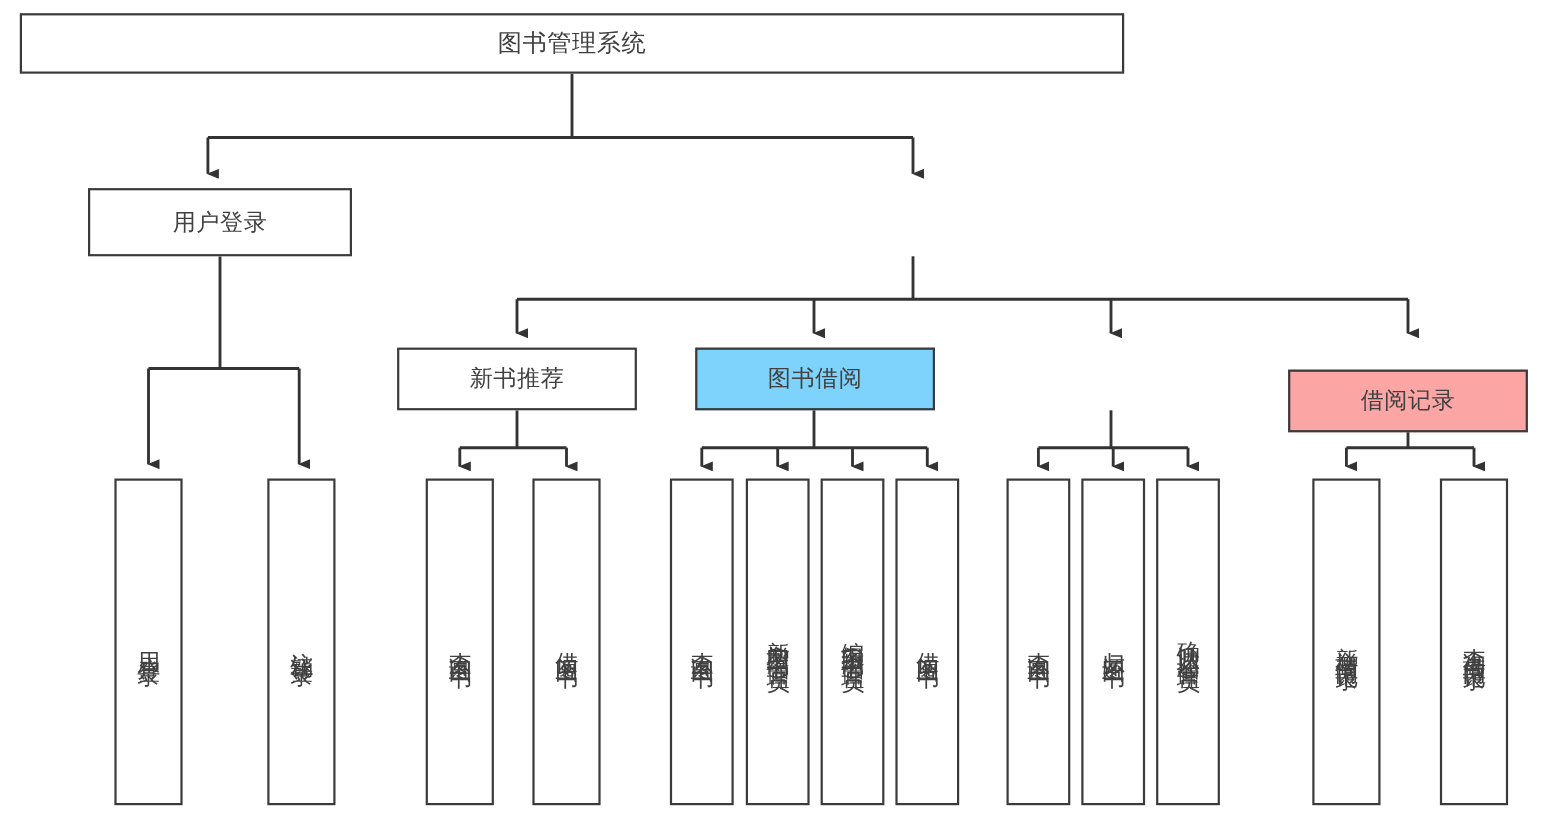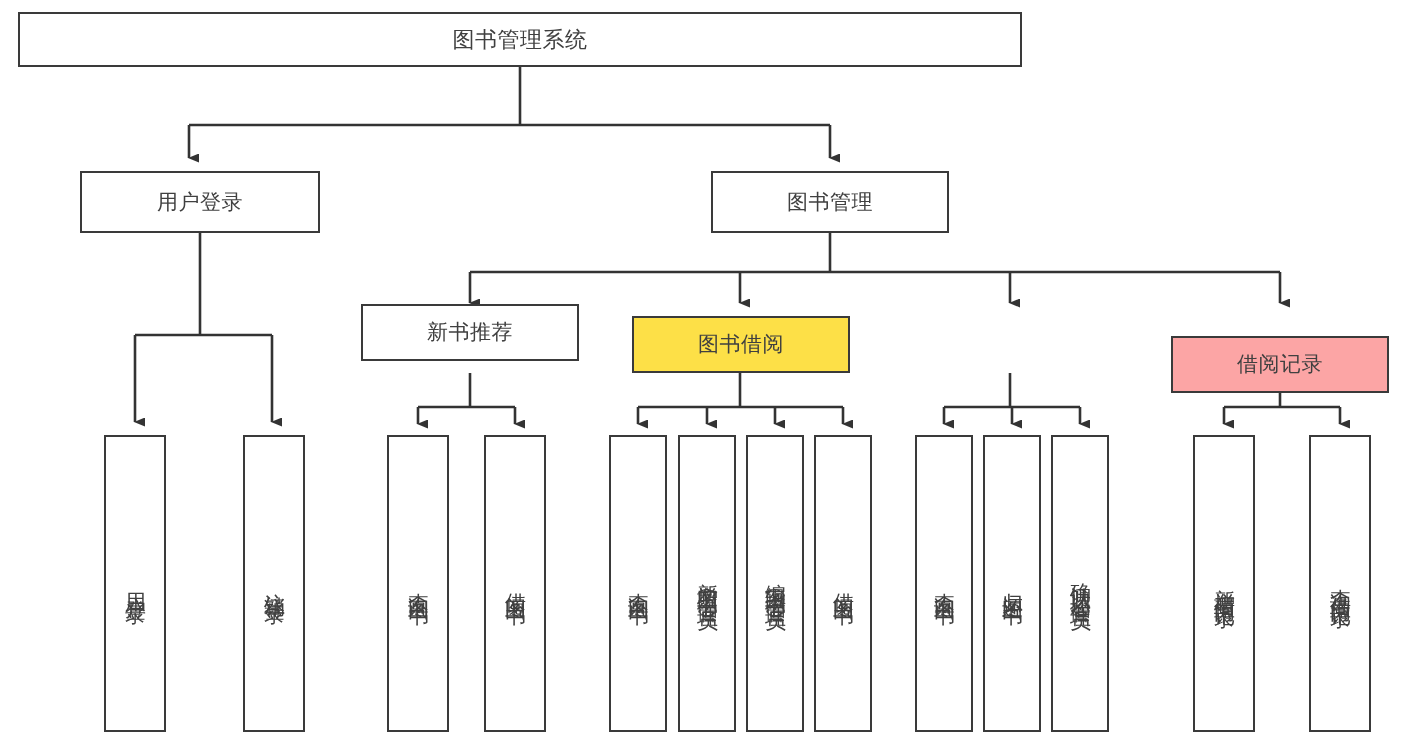--- a/index.html
+++ b/index.html
@@ -120,28 +120,25 @@
     </g>
   </svg>
 
   <div class="node root" id="node-root" style="left: 18px; top: 12px; width: 1004px; height: 55px; border-color: rgb(58, 58, 58); background: rgb(255, 255, 255);">
     <span class="node-label" style="color: rgb(64, 64, 64);">图书管理系统</span>
   </div>
 
   <div class="node" id="node-l1-0" style="left: 80px; top: 171px; width: 240px; height: 62px; border-color: rgb(58, 58, 58); background: rgb(255, 255, 255);">
     <span class="node-label" style="color: rgb(64, 64, 64);">用户登录</span>
   </div>
-  <div class="node" id="node-l1-1" style="left: 711px; top: 171px; width: 238px; height: 62px; border-color: rgb(58, 58, 58); background: rgb(255, 255, 255);">
-    <span class="node-label" style="color: rgb(64, 64, 64);">图书管理</span>
-  </div>
 
-  <div class="node" id="node-l2-0" style="left: 361px; top: 304px; width: 218px; height: 57px; border-color: rgb(58, 58, 58); background: rgb(255, 255, 255);">
+  <div class="node" id="node-l2-0" style="left: 361px; top: 316px; width: 218px; height: 57px; border-color: rgb(58, 58, 58); background: rgb(255, 255, 255);">
     <span class="node-label" style="color: rgb(64, 64, 64);">新书推荐</span>
   </div>
-  <div class="node" id="node-l2-1" style="left: 632px; top: 316px; width: 218px; height: 57px; border-color: rgb(58, 58, 58); background: #fde047;">
+  <div class="node" id="node-l2-1" style="left: 632px; top: 316px; width: 218px; height: 57px; border-color: rgb(58, 58, 58); background: #7dd3fc;">
     <span class="node-label" style="color: rgb(64, 64, 64);">图书借阅</span>
   </div>
   <div class="node" id="node-l2-3" style="left: 1171px; top: 316px; width: 218px; height: 57px; border-color: rgb(58, 58, 58); background: #fca5a5; margin-top: 20px;">
     <span class="node-label" style="color: rgb(64, 64, 64);">借阅记录</span>
   </div>
 
   <div class="node vertical" id="node-leaf-0" style="left: 104px; top: 435px; width: 62px; height: 297px; border-color: rgb(58, 58, 58); background: rgb(255, 255, 255);">
     <span class="node-label" style="color: rgb(64, 64, 64);">用户登录</span>
   </div>
   <div class="node vertical" id="node-leaf-1" style="left: 243px; top: 435px; width: 62px; height: 297px; border-color: rgb(58, 58, 58); background: rgb(255, 255, 255);">

